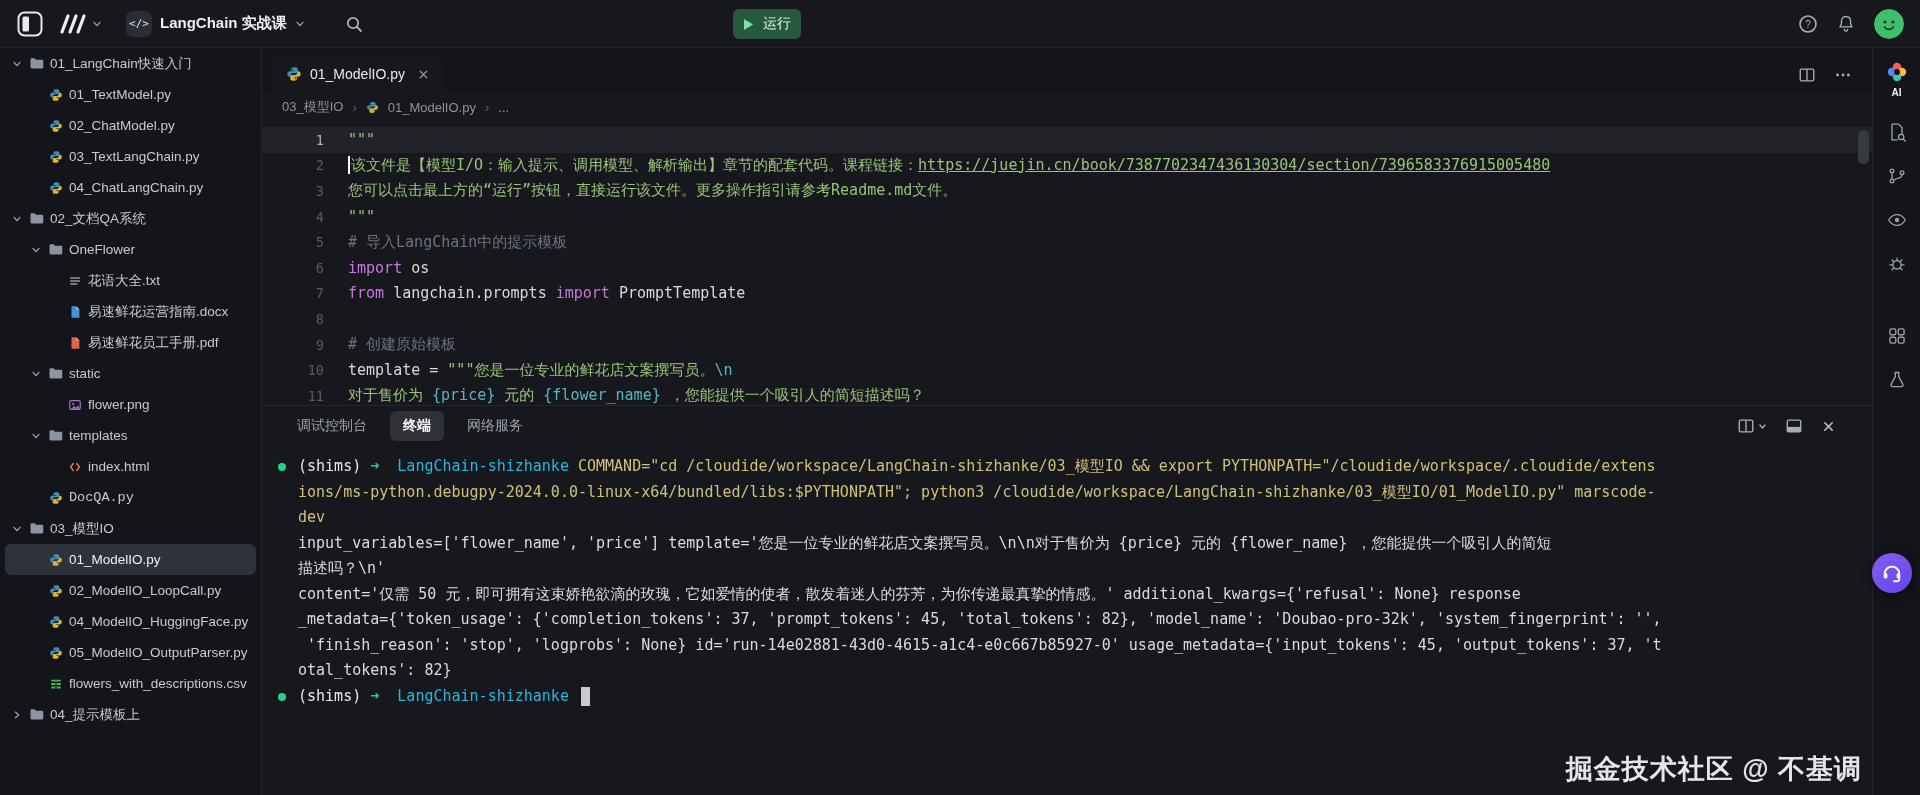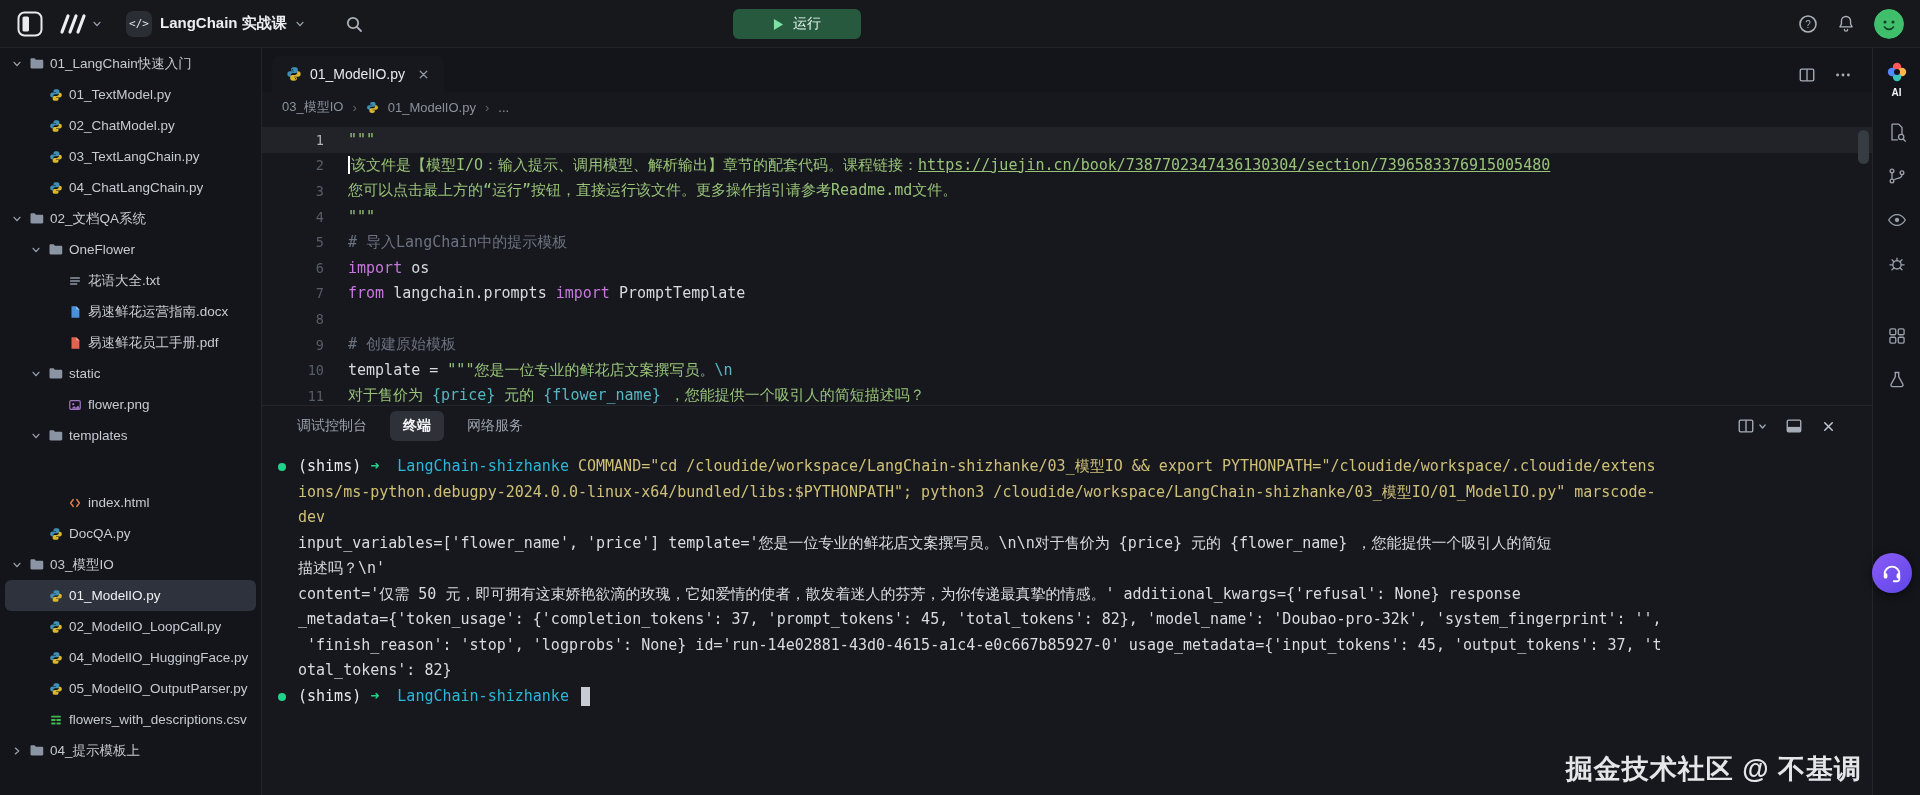--- a/index.html
+++ b/index.html
@@ -21,21 +21,21 @@
   .brand { display: flex; align-items: center; gap: 4px; cursor: pointer; }
   .workspace { display: flex; align-items: center; gap: 8px; cursor: pointer; margin-left: 10px; }
   .ws-badge {
     width: 26px; height: 26px; border-radius: 7px; background: #2a2d34;
     color: #dfe3e8; font-family: "DejaVu Sans Mono", "Liberation Mono", monospace;
     font-size: 11px; display: flex; align-items: center; justify-content: center;
   }
   .ws-title { font-size: 15px; font-weight: 700; color: #eceef1; }
   .search-btn { margin-left: 26px; cursor: pointer; }
   .run-btn {
-    position: absolute; left: 733px; top: 9px; height: 30px; padding: 0 40px;
+    position: absolute; left: 733px; top: 9px; height: 30px; padding: 0 10px;
     background: #27593e; border: none; border-radius: 6px; cursor: pointer;
     display: flex; align-items: center; gap: 9px; color: #e6f5ec; font-size: 14px;
     font-family: inherit;
   }
   .topbar-right { margin-left: auto; display: flex; align-items: center; gap: 18px; }
   .topbar-right > * { cursor: pointer; }
   .avatar { width: 30px; height: 30px; border-radius: 50%; overflow: hidden; }
 
   
   .body { display: flex; height: 747px; }
@@ -357,30 +357,30 @@
               <path d="M2.5 4l3.5 4 3.5-4" fill="none" stroke="#9aa1ab" stroke-width="1.6" stroke-linecap="round" stroke-linejoin="round"></path>
             </svg>
           </span>
           <span class="ficon">
             <svg width="15" height="15" viewBox="0 0 20 20">
               <path fill="#8a94a2" d="M2 4.5C2 3.7 2.7 3 3.5 3h4l1.8 2h8.2c.8 0 1.5.7 1.5 1.5V15c0 .8-.7 1.5-1.5 1.5h-14C2.7 16.5 2 15.8 2 15z"></path>
             </svg>
           </span>
           <span class="tlabel">templates</span>
         </div>
-        <div class="tree-row" style="padding-left: 44px; margin-top: 36px;">
+        <div class="tree-row" style="padding-left: 44px;">
           <span class="twisty"></span>
           <span class="ficon">
             <svg width="14" height="14" viewBox="0 0 16 16">
               <path d="M6 4L3 8l3 4M10 4l3 4-3 4" fill="none" stroke="#e0824f" stroke-width="1.6" stroke-linecap="round" stroke-linejoin="round"></path>
             </svg>
           </span>
           <span class="tlabel">index.html</span>
         </div>
-        <div class="tree-row" style="padding-left: 25px;">
+        <div class="tree-row" style="padding-left: 25px; font-family: Liberation Mono, monospace;">
           <span class="twisty"></span>
           <span class="ficon">
             <svg width="14" height="14" viewBox="0 0 24 24">
               <path fill="#3d8fb5" d="M11.9 2c-2.3 0-4.2.9-4.2 2.9V7h4.3v.9H5.6C3.5 7.9 2 9.4 2 12s1.5 4 3.6 4h1.6v-2.3c0-1.8 1.5-3.2 3.3-3.2h4.3c1.5 0 2.9-1.3 2.9-2.9V4.9C17.7 3 15.5 2 13.4 2z"></path>
               <path fill="#d8b62e" d="M12.1 22c2.3 0 4.2-.9 4.2-2.9V17h-4.3v-.9h6.4c2.1 0 3.6-1.5 3.6-4.1s-1.5-4-3.6-4h-1.6v2.3c0 1.8-1.5 3.2-3.3 3.2H9.2c-1.5 0-2.9 1.3-2.9 2.9v2.7C6.3 21 8.5 22 10.6 22z"></path>
             </svg>
           </span>
           <span class="tlabel">DocQA.py</span>
         </div>
         <div class="tree-row" style="padding-left: 6px;">

